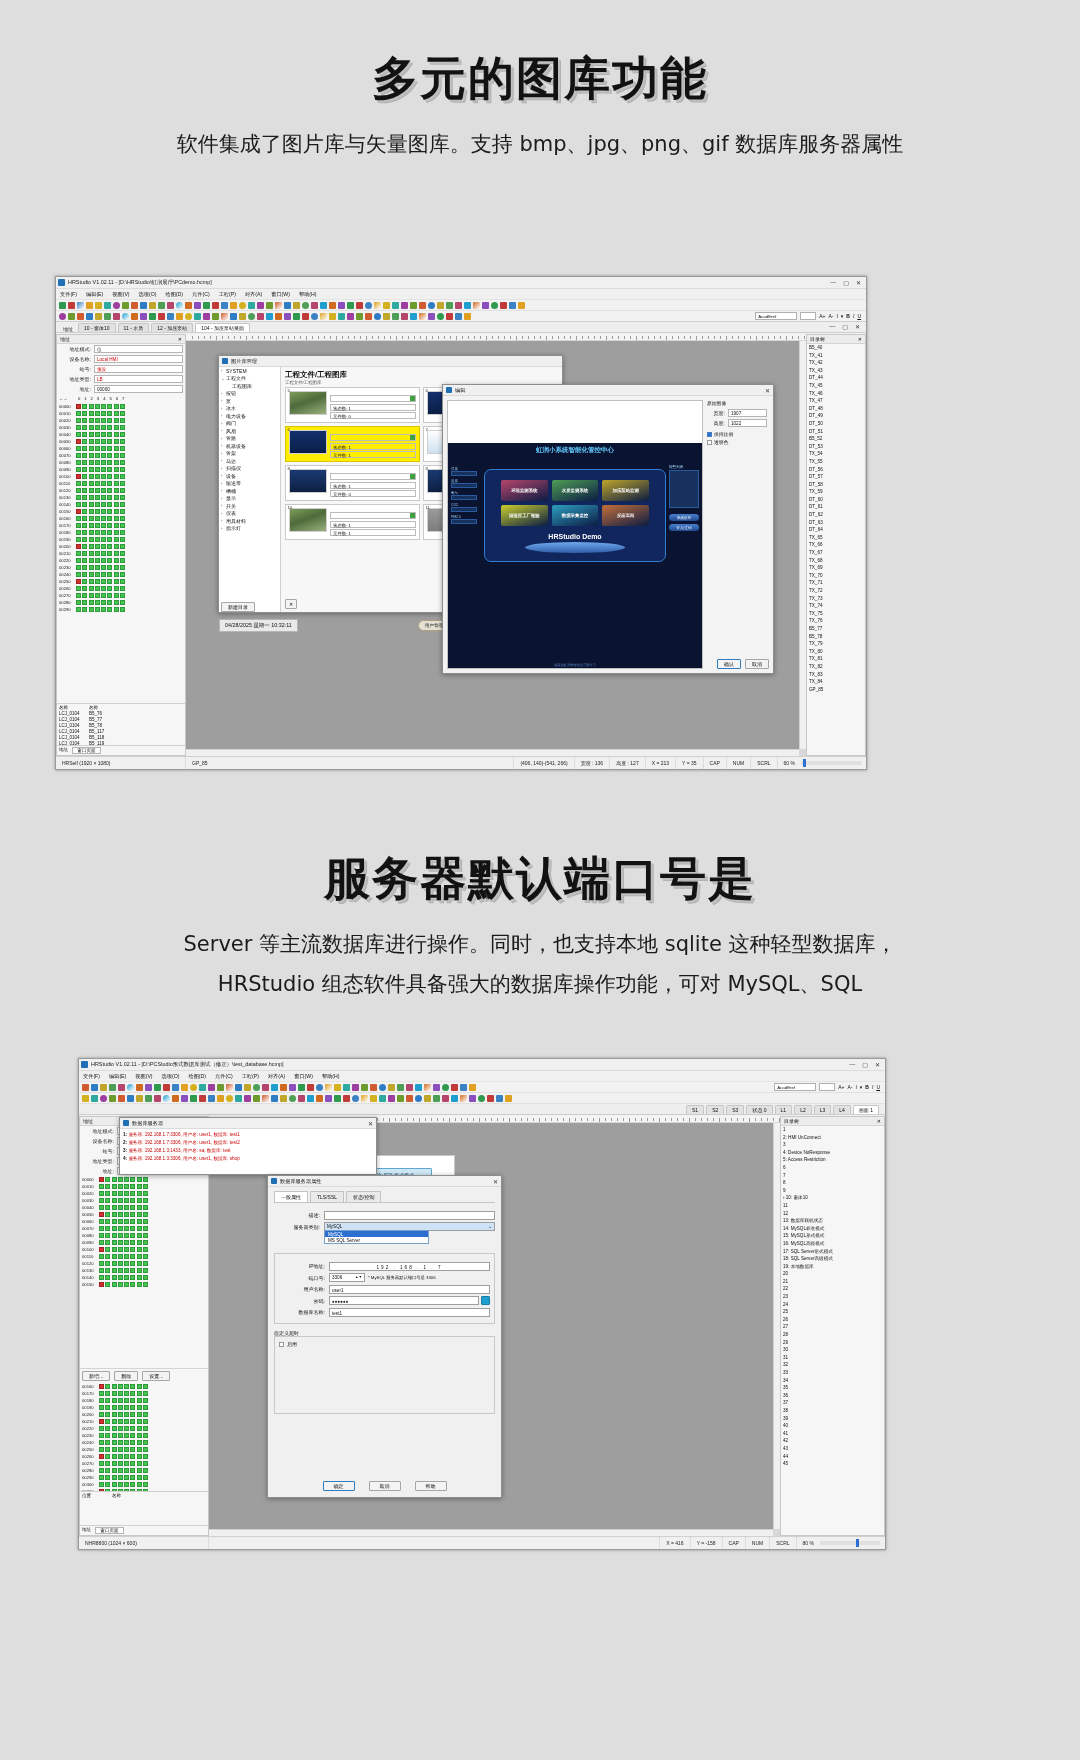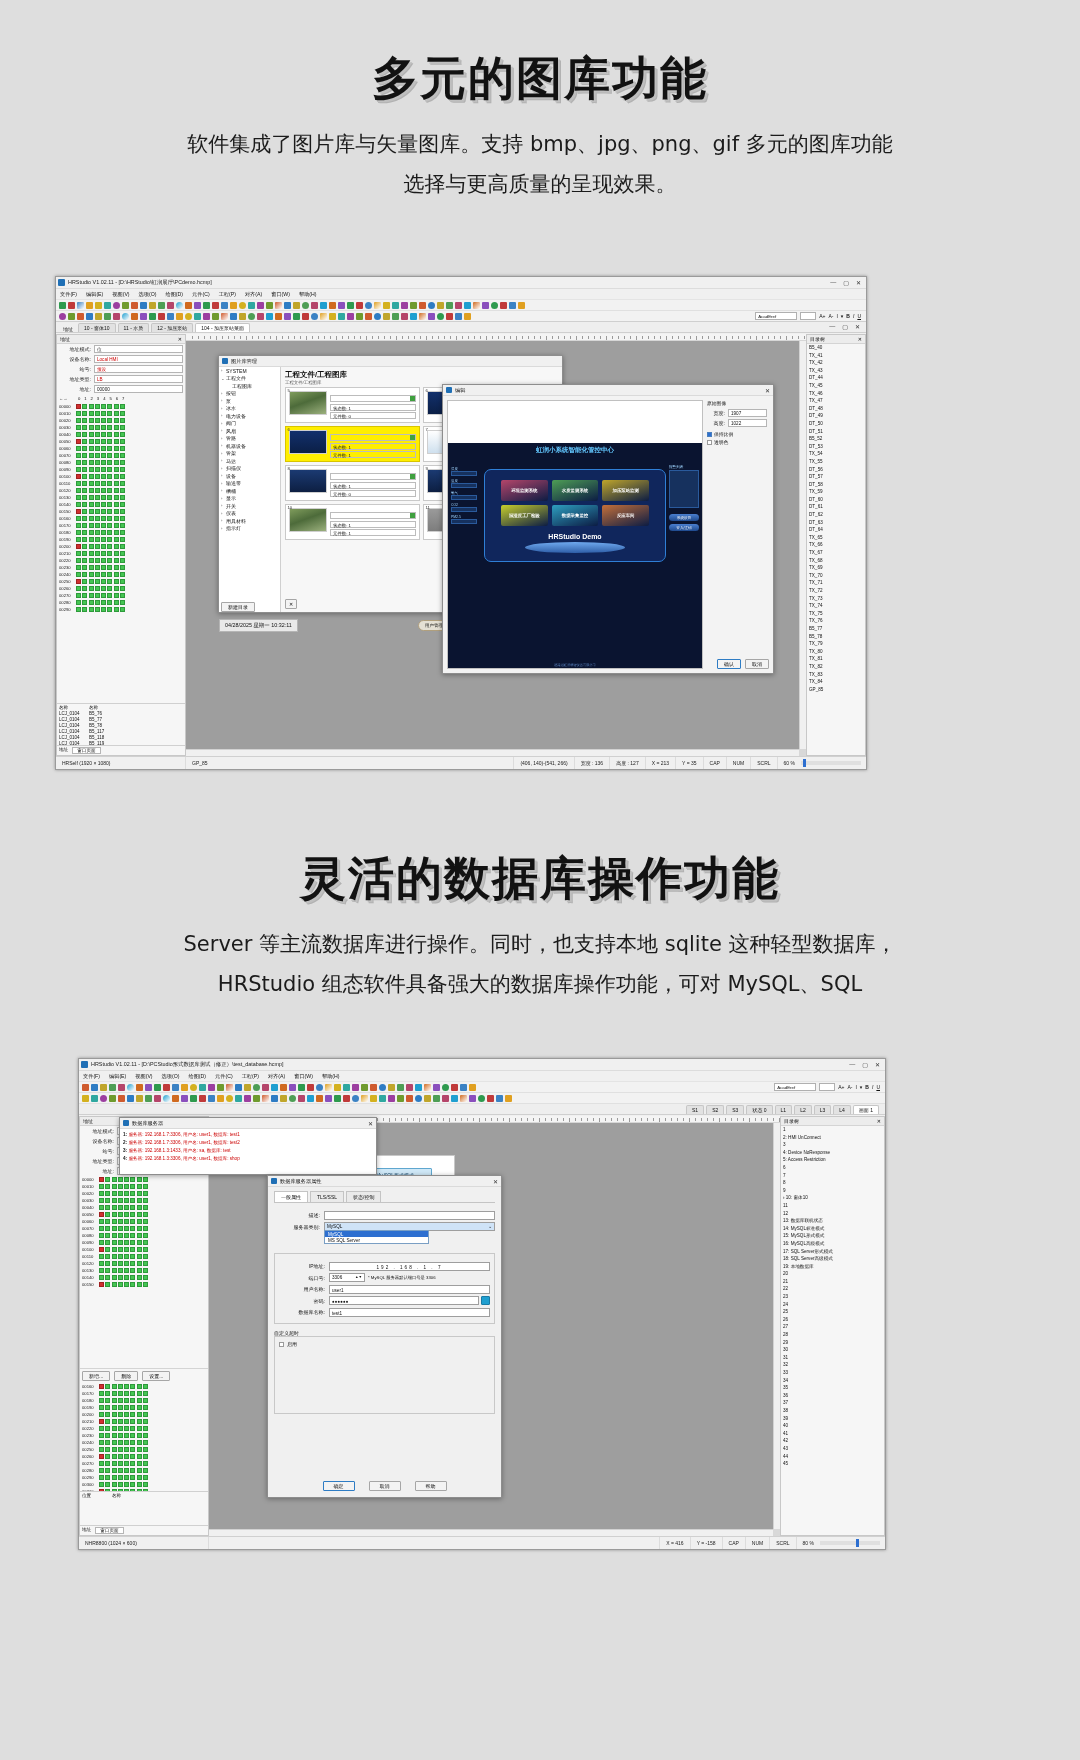--- a/index.html
+++ b/index.html
@@ -171,22 +171,21 @@
   .ruler .tk{ position:absolute; top:2px; width:1px; height:4px; background:#9a9a9a;}
   .canvas-gray{ background:#9e9e9e; }
   .scrollv{ width:7px; background:#f0f0f0; border-left:1px solid #d2d2d2;}
   .scrollh{ height:7px; background:#f0f0f0; border-top:1px solid #d2d2d2;}
 </style>
 </head>
 <body>
 
 <div id="heading-1" class="section-heading">多元的图库功能</div>
 <div class="section-body">
-  <div>软件集成了图片库与矢量图库。支持 bmp、jpg、png、gif 多元的图库功能</div>
-  <div>选择与更高质量的呈现效果。</div>
+  <div>软件集成了图片库与矢量图库。支持 bmp、jpg、png、gif 数据库服务器属性</div>
 </div>
 
 <div class="app-window" id="shot1" style="left:55px; top:276px; width:812px; height:494px;">
 
   <div class="titlebar">
     <span class="tb-icon"></span>
     <span class="tb-title">HRStudio V1.02.11 - [D:\HRStudio\虹润展厅\PCdemo.hcmp]</span>
     <span class="win-btns">
       <span>—</span>
       <span>▢</span>
@@ -1227,21 +1226,21 @@
     <span class="cell">CAP</span>
     <span class="cell">NUM</span>
     <span class="cell">SCRL</span>
     <span class="cell" style="border-right:none">60 %</span>
     <span style="width:60px;height:4px;background:#e0e0e0;margin-right:5px;position:relative;">
       <span style="position:absolute;left:2px;top:-2px;width:3px;height:8px;background:#2d6fd0;"></span>
     </span>
   </div>
 </div>
 
-<div id="heading-2" class="section-heading" style="position:absolute;left:0;right:0;top:828px;">灵活的数据库操作功能</div>
+<div id="heading-2" class="section-heading" style="position:absolute;left:0;right:0;top:828px;">服务器默认端口号是</div>
 <div class="section-body" style="position:absolute;left:0;right:0;top:910px;">
   <div>Server 等主流数据库进行操作。同时，也支持本地 sqlite 这种轻型数据库，</div>
   <div>HRStudio 组态软件具备强大的数据库操作功能，可对 MySQL、SQL</div>
 </div>
 
 <div class="app-window" id="shot2" style="left:78px; top:1058px; width:808px; height:492px;">
 
   <div class="titlebar">
     <span class="tb-icon"></span>
     <span class="tb-title">HRStudio V1.02.11 - [D:\PCStudio形式数据库测试（修正）\test_database.hcmp]</span>

